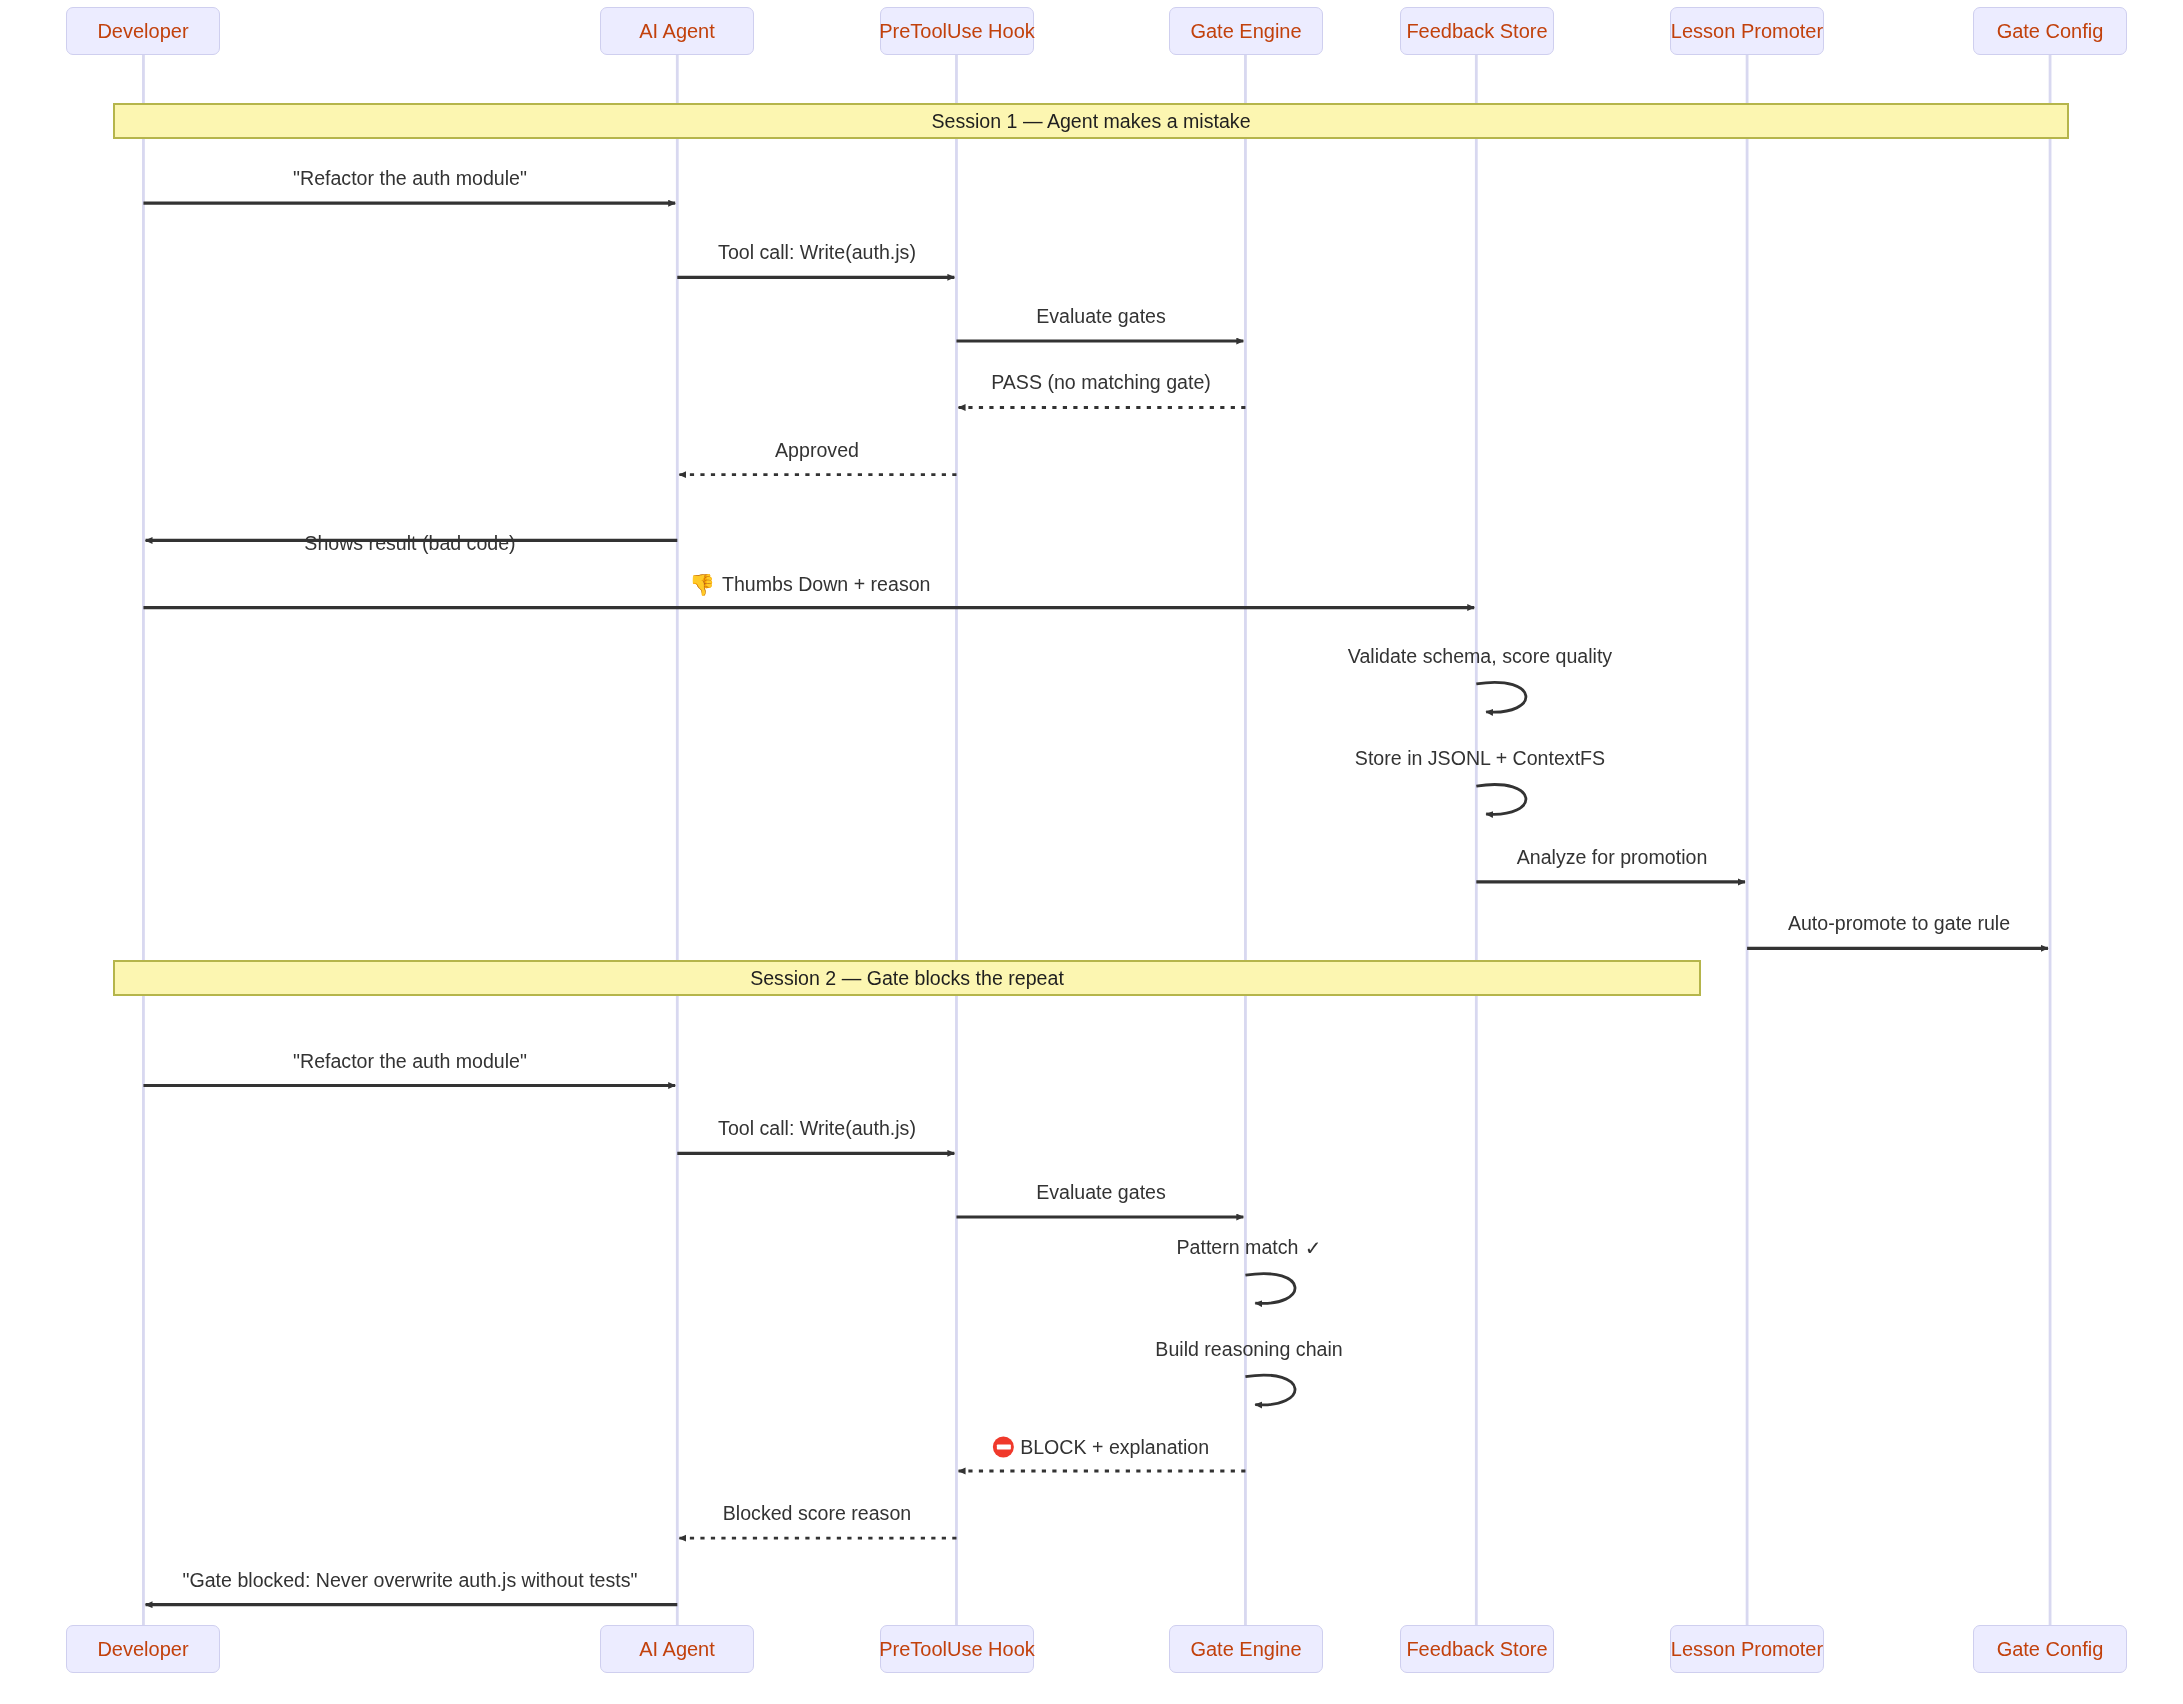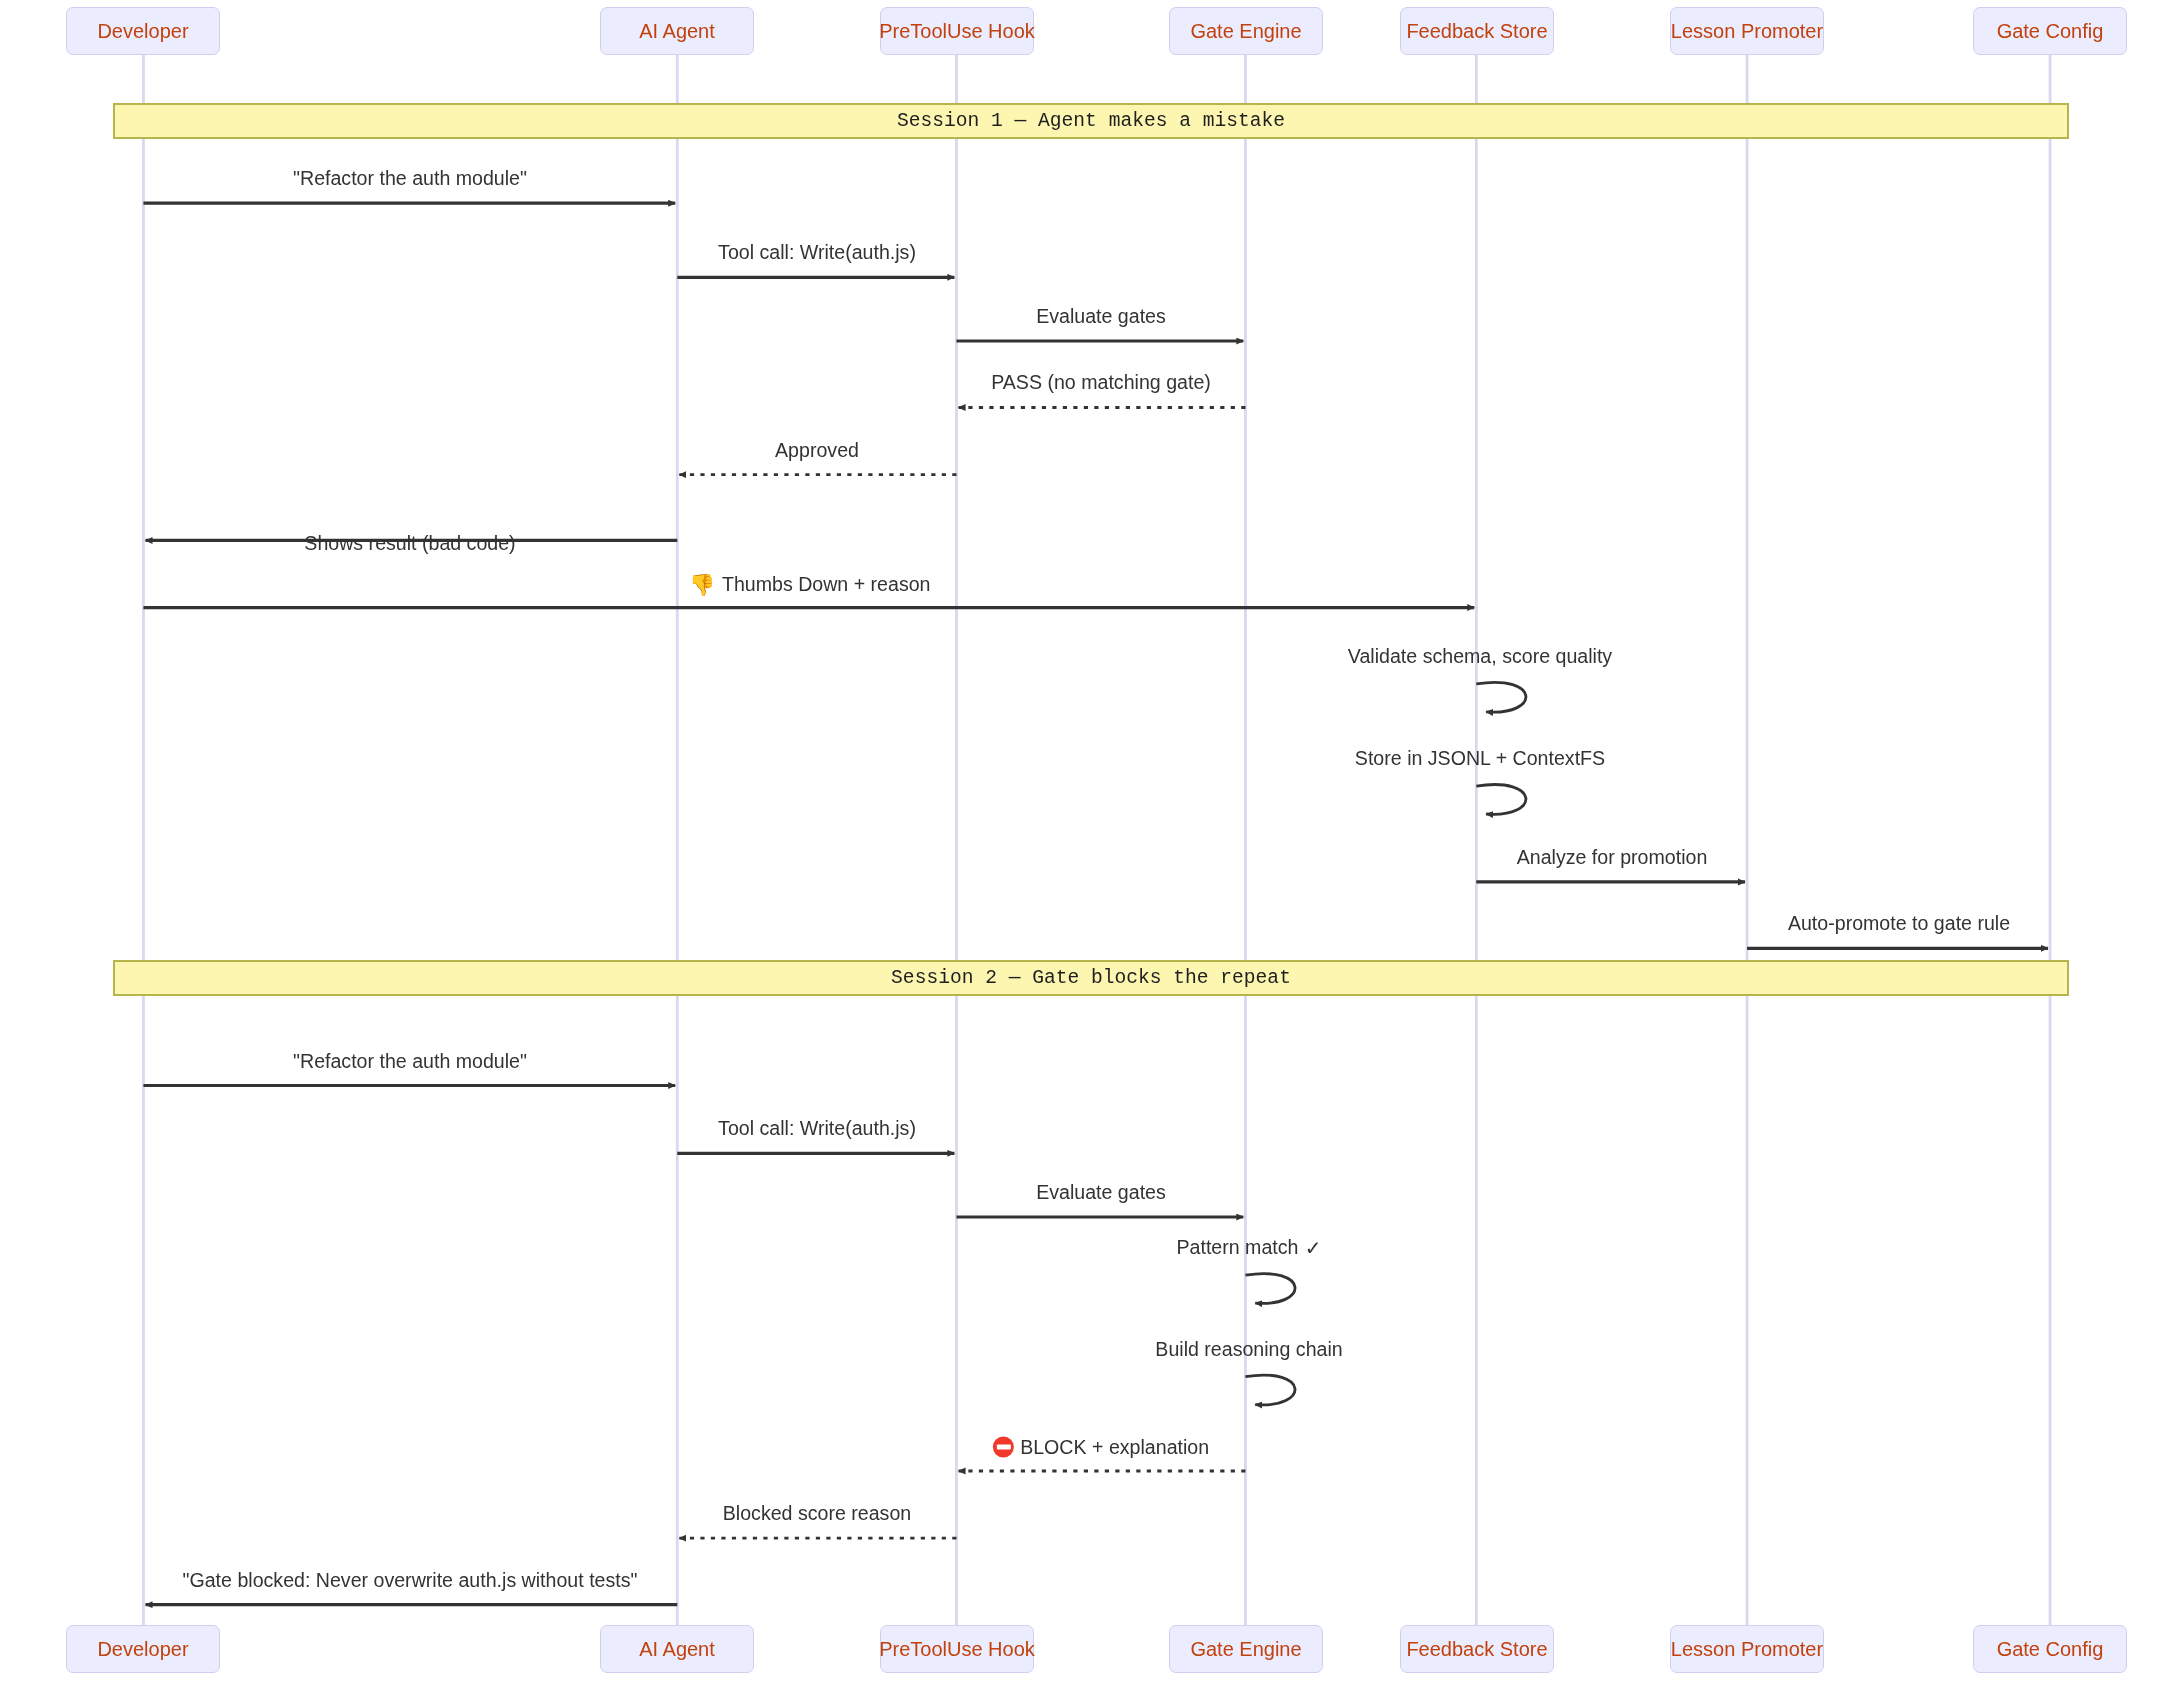--- a/index.html
+++ b/index.html
@@ -45,21 +45,21 @@
   .session-bar {
     position: absolute;
     background: #FCF6B1;
     border: 2.1px solid #B5B54B;
     box-sizing: border-box;
     display: flex;
     align-items: center;
     justify-content: center;
     color: #1f1f1f;
     font-size: 19.6px;
-    font-family: Liberation Mono, monospace;
+    font-family: Liberation Sans, sans-serif;
     white-space: nowrap;
   }
   
   .msg-label {
     position: absolute;
     transform: translate(-50%, -50%);
     color: #333333;
     font-size: 19.6px;
     font-family: "Liberation Sans", sans-serif;
     white-space: nowrap;
@@ -186,21 +186,21 @@
         <span>Lesson Promoter</span>
       </div>
       <div class="actor-box" style="left: 1973px; top: 1625px; width: 154px; height: 48px;">
         <span>Gate Config</span>
       </div>
     </div>
   <div id="session-bars">
       <div class="session-bar" style="left: 113px; top: 103px; width: 1956px; height: 36px;">
         <span>Session 1 — Agent makes a mistake</span>
       </div>
-      <div class="session-bar" style="left: 113px; top: 960px; width: 1956px; height: 36px;">
+      <div class="session-bar" style="left: 113px; top: 960px; width: 1588px; height: 36px;">
         <span>Session 2 — Gate blocks the repeat</span>
       </div>
     </div>
   <div id="labels">
       <div class="msg-label" style="left: 410px; top: 179px;">
         <span>"Refactor the auth module"</span>
       </div>
       <div class="msg-label" style="left: 817px; top: 253px;">
         <span>Tool call: Write(auth.js)</span>
       </div>

